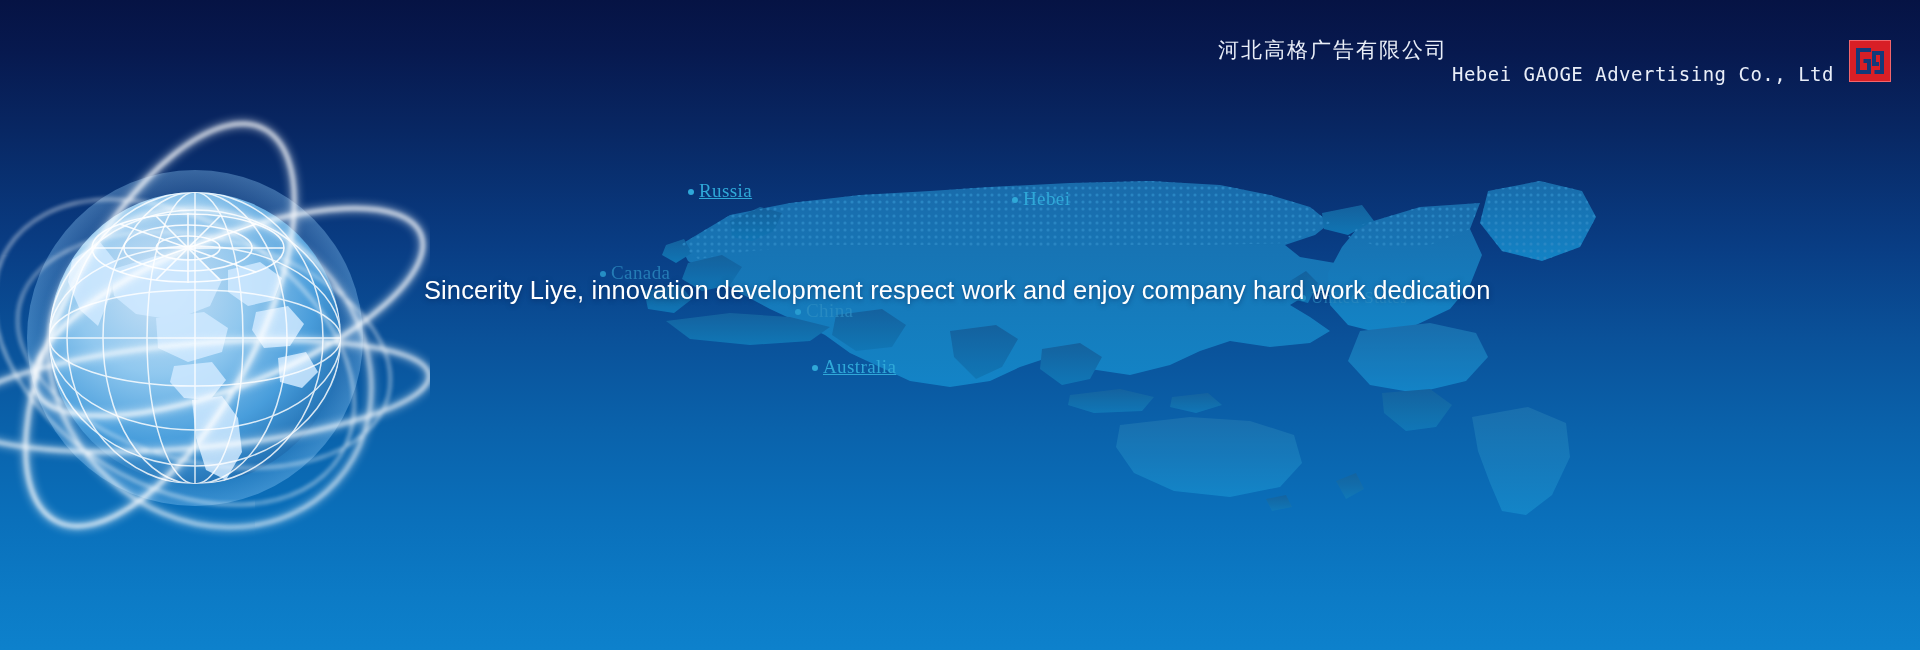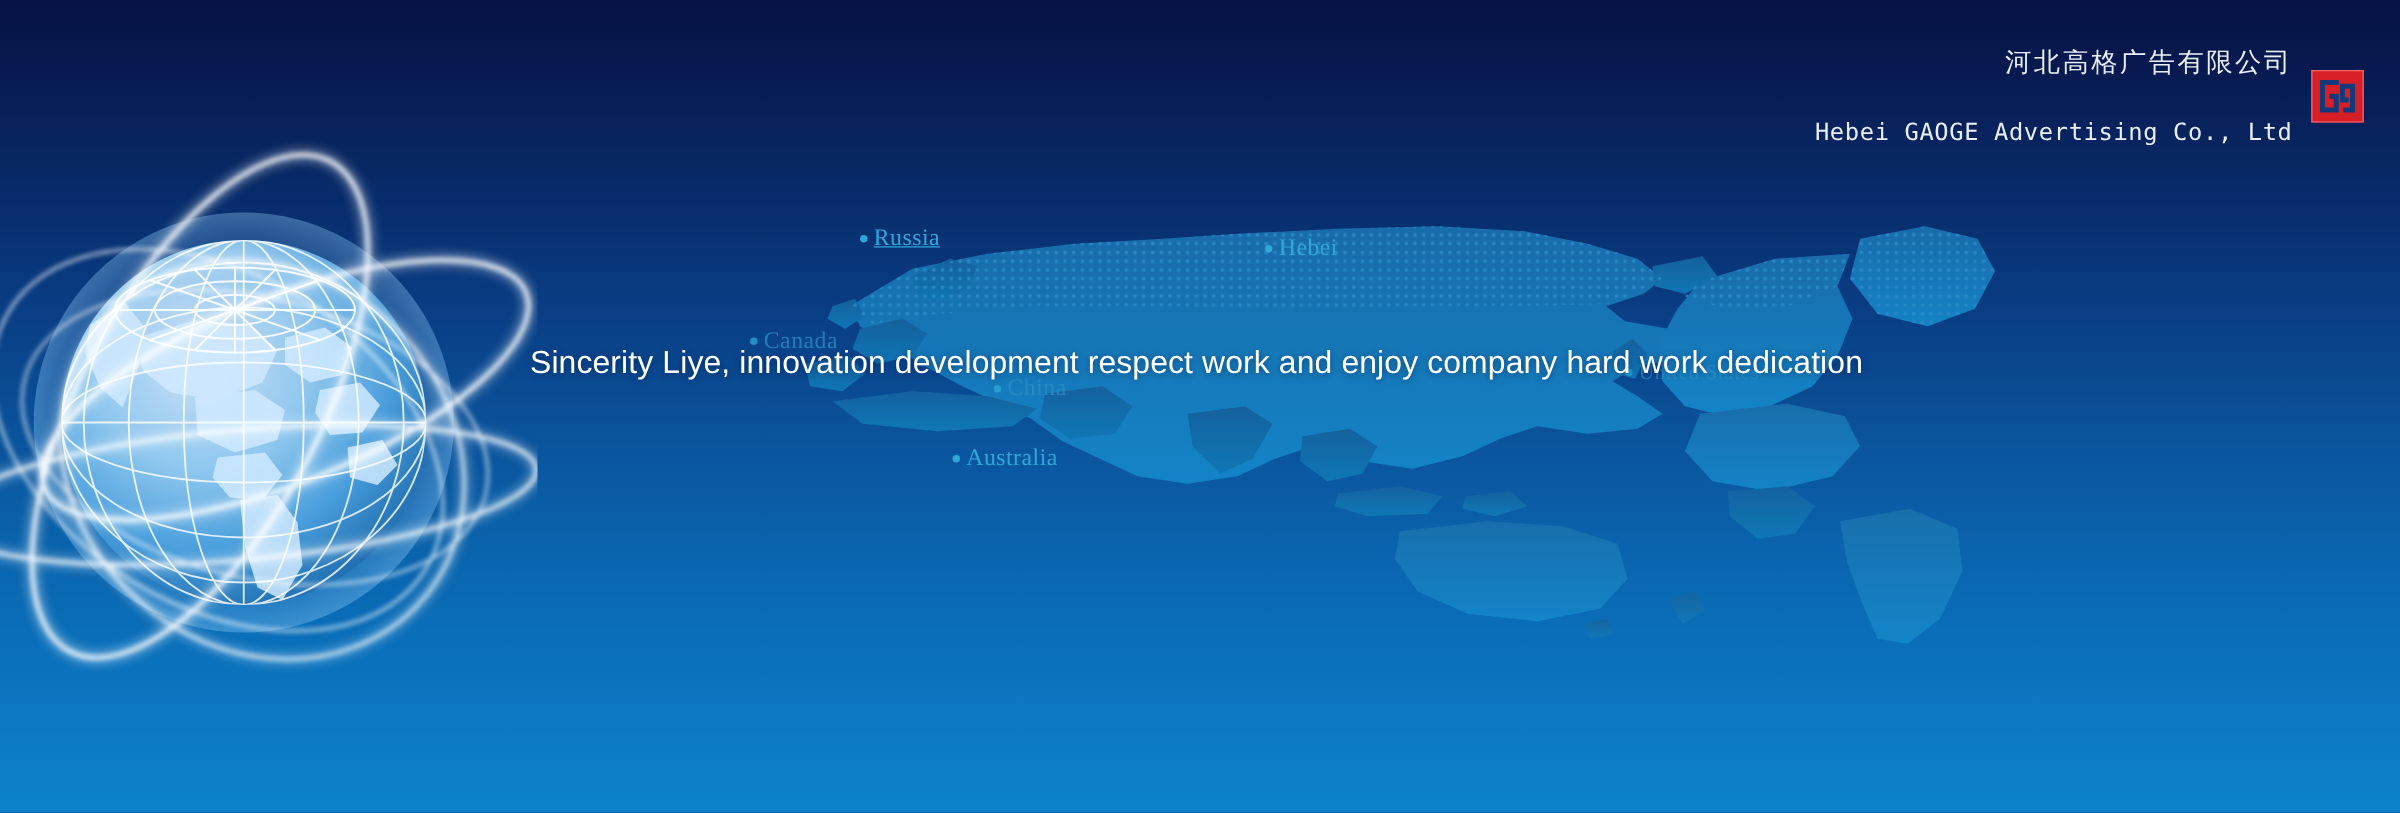--- a/index.html
+++ b/index.html
@@ -59,43 +59,41 @@
     border-radius:50%;
     background:#2fa8d8;
     margin-right:5px;
     vertical-align:2px;
   }
   .lbl-russia   { left:688px; top:180px;text-decoration:underline; }
   .lbl-europe   { left:600px; top:262px; color:#2e8fc4; opacity:.75; }
   .lbl-china    { left:795px; top:300px; color:#2e8fc4; opacity:.75; }
   .lbl-canada   { left:1012px; top:188px; }
   .lbl-us       { left:1300px; top:288px; color:#2e8fc4; opacity:.7; font-size:17px;text-align:right; }
-  .lbl-australia{ left:762px; top:356px; }
+  .lbl-australia{ left:812px; top:356px;text-decoration:underline; }
 
   
   .globe-wrap {
     position:absolute;
     left:-40px; top:100px;
     width:470px; height:470px;
     pointer-events:none;
   }
   .globe-wrap svg { width:100%; height:100%; display:block; }
 
   
   .company-block {
     position:absolute;
     right:28px; top:36px;
     display:flex;
     align-items:center;
     gap:14px;
   }
   .company-names {
     display:flex;
-    flex-direction:column;
-    align-items:flex-end;
     gap:4px;
   }
   .company-cn {
     font-family:"Liberation Serif", serif;
     font-size:21px;
     color:#e9eef8;
     letter-spacing:2px;
     white-space:nowrap;
   }
   .company-en {

